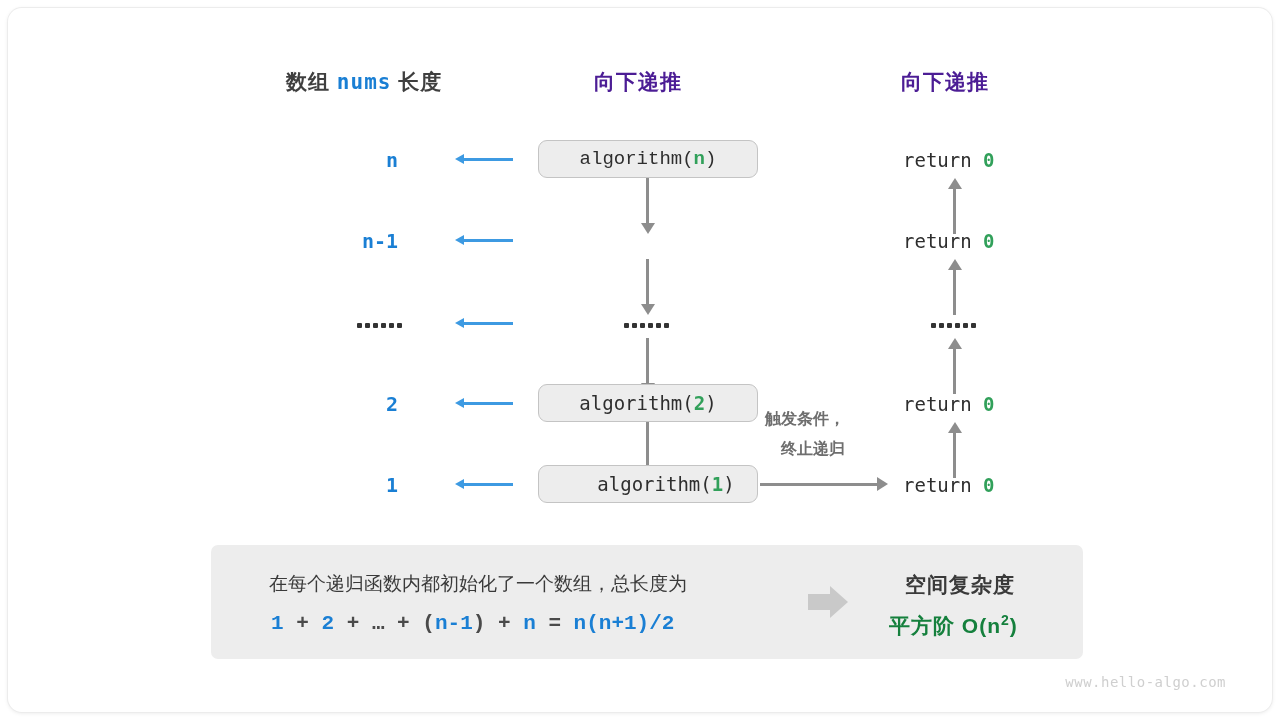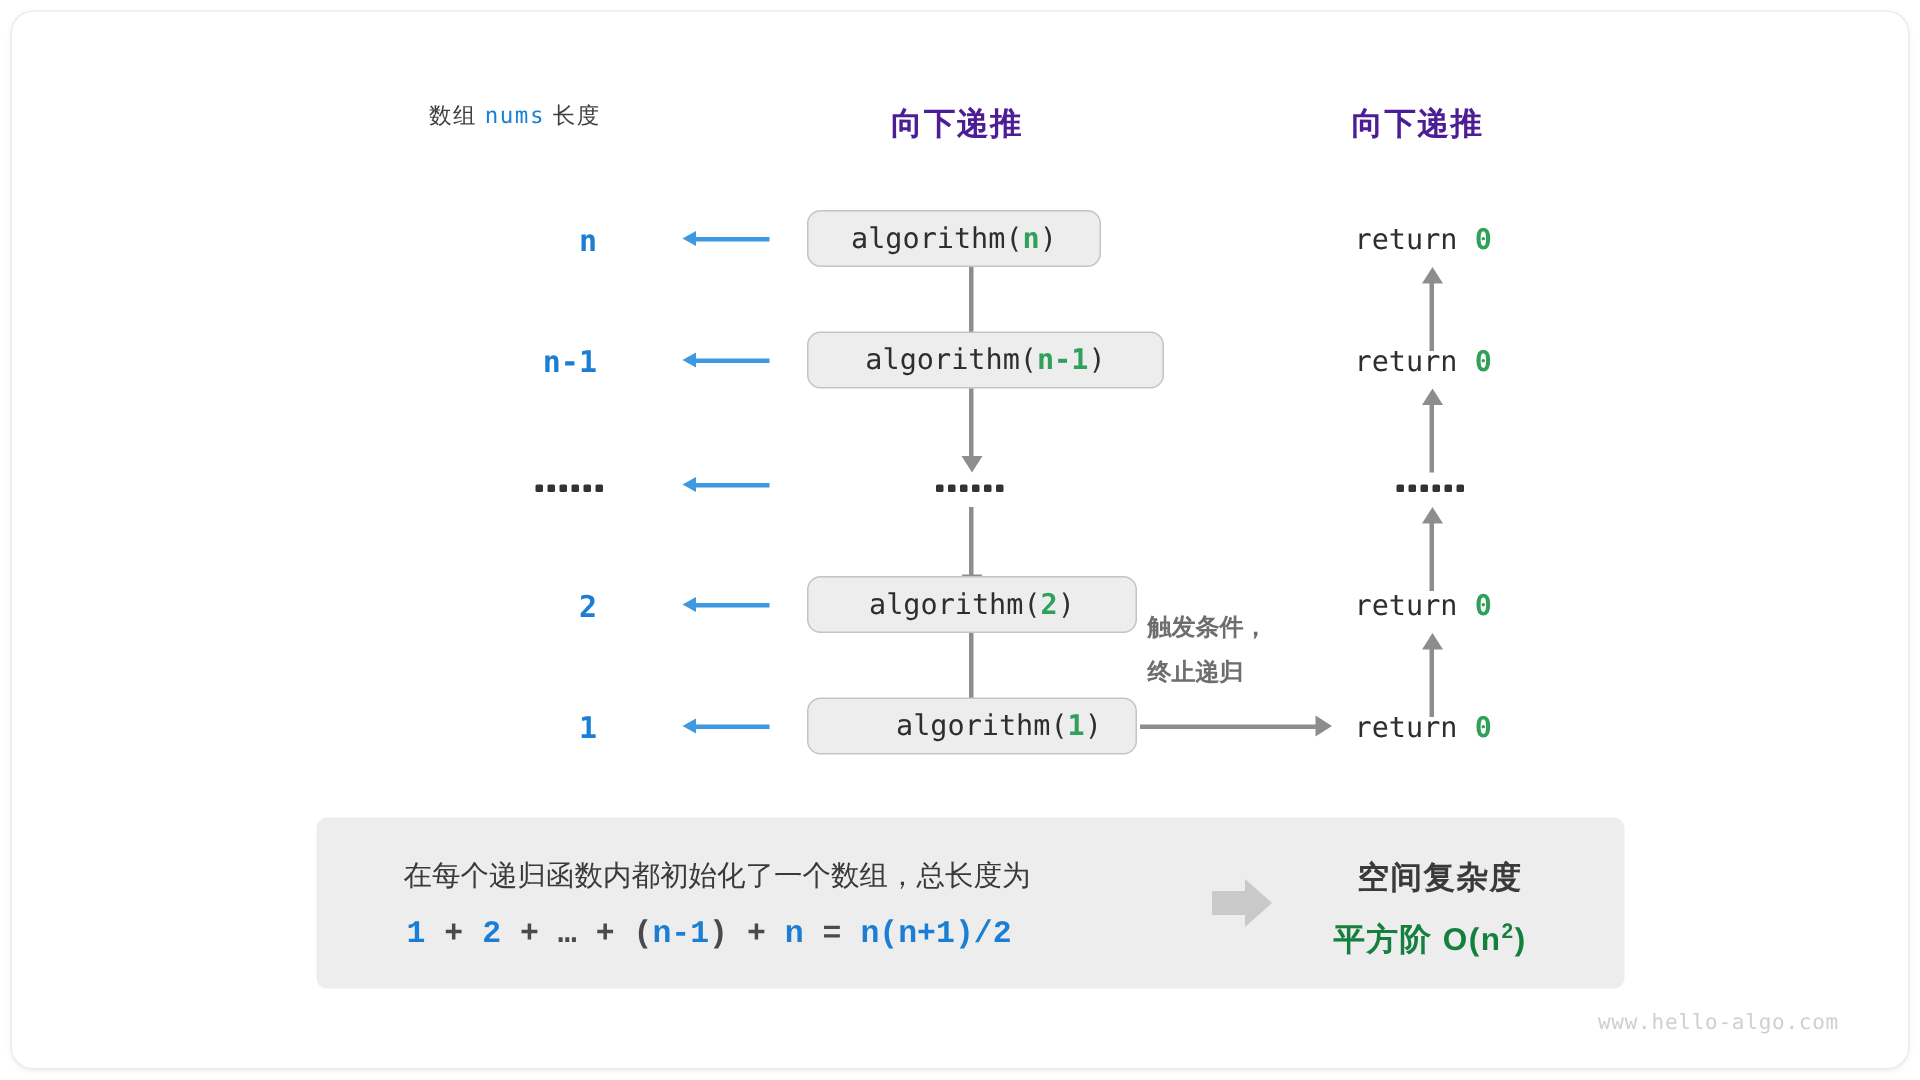--- a/index.html
+++ b/index.html
@@ -24,22 +24,22 @@
     height: 704px;
     background: #ffffff;
     border-radius: 14px;
     box-shadow: 0 0 0 1px #ececec, 0 1px 4px rgba(0,0,0,0.10);
   }
 
   .abs { position: absolute; }
 
   
   .col-head {
-    font-size: 15px;
-    font-weight: normal;
+    font-size: 21px;
+    font-weight: bold;
     color: #3f3f3f;
     white-space: nowrap;
     letter-spacing: 1px;
   }
   .col-head-gray {
     font-size: 21px;
     font-weight: bold;
     color: #4c1d95;
     white-space: nowrap;
     letter-spacing: 1px;
@@ -166,20 +166,21 @@
   .ret .zero { color: #31a05a; font-weight: bold; }
 
   
   .side-note {
     position: absolute;
     font-size: 16px;
     font-weight: bold;
     color: #6e6e6e;
     line-height: 30px;
     white-space: nowrap;
+    text-align: right;
   }
 
   
   #summary {
     position: absolute;
     background: #ededed;
     border-radius: 7px;
     box-sizing: border-box;
   }
   .sum-text {
@@ -260,21 +261,21 @@
     <div class="abs col-head-gray" style="left:586px; top:60px;">向下递推</div>
     <div class="abs col-head-gray" style="left:893px; top:60px;">向下递推</div>
 
     <div class="abs len-label" style="left:300px; top:140px; width:90px;">n</div>
 
     <div class="blue-arrow" style="left:447px; top:144px; width:58px;">
       <div class="head"></div>
       <div class="shaft" style="width:52px;"></div>
     </div>
 
-    <div class="code-box" style="left:530px; top:132px; width:196px; height:38px;">
+    <div class="code-box" style="left:530px; top:132px; width:220px; height:38px;font-family:Liberation Mono, monospace;">
       <span><span>algorithm(</span><span class="arg">n</span><span>)</span></span>
     </div>
 
     <div class="ret abs" style="left:895px; top:141px;">
       <span>return</span>
       <span class="zero">0</span>
     </div>
 
     <div class="v-arrow" style="left:633px; top:170px; height:56px;">
       <div class="shaft" style="height:46px;"></div>
@@ -286,23 +287,20 @@
       <div class="shaft" style="top:10px; height:46px;"></div>
     </div>
 
     <div class="abs len-label" style="left:288px; top:221px; width:102px;">n-1</div>
 
     <div class="blue-arrow" style="left:447px; top:225px; width:58px;">
       <div class="head"></div>
       <div class="shaft" style="width:52px;"></div>
     </div>
 
-    <div class="code-box" style="left:530px; top:213px; width:238px; height:38px;">
-      <span><span>algorithm(</span><span class="arg">n-1</span><span>)</span></span>
-    </div>
 
     <div class="ret abs" style="left:895px; top:222px;">
       <span>return</span>
       <span class="zero">0</span>
     </div>
 
     <div class="v-arrow" style="left:633px; top:251px; height:56px;">
       <div class="shaft" style="height:46px;"></div>
       <div class="head-down" style="top:45px;"></div>
     </div>

